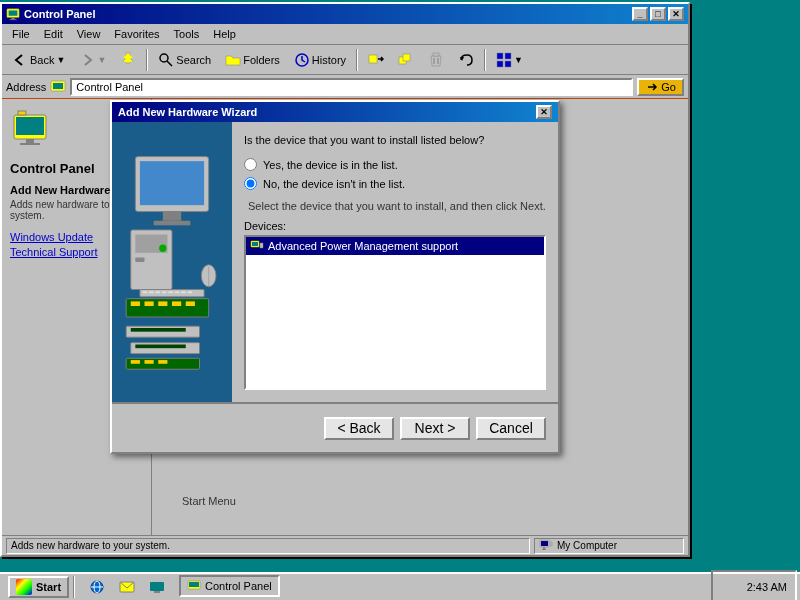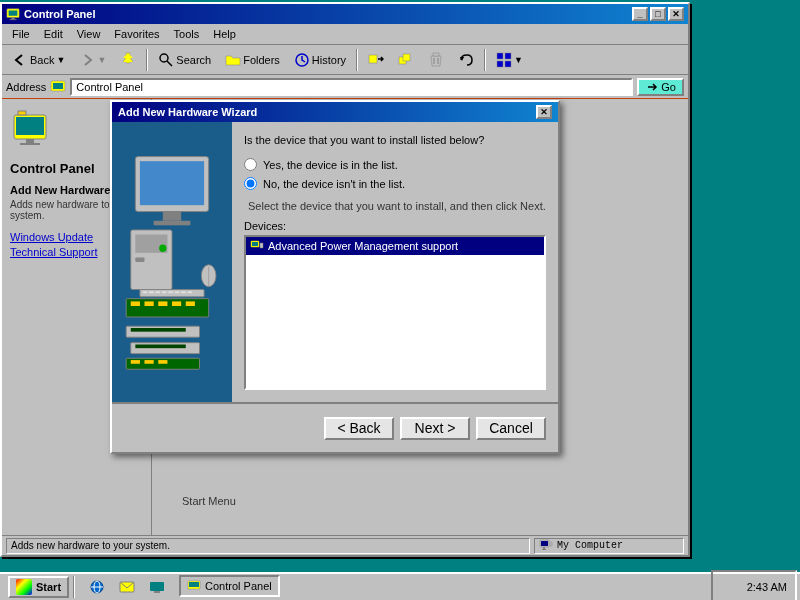--- a/index.html
+++ b/index.html
@@ -219,21 +219,21 @@
       border-color: #808080 #ffffff #ffffff #808080;
       padding: 1px 4px;
       font-size: 11px;
       height: 18px;
     }
     .address-go {
       display: flex;
       align-items: center;
       gap: 2px;
       padding: 1px 6px;
-      background: #5eead4;
+      background: #eab308;
       border: 2px solid;
       border-color: #ffffff #808080 #808080 #ffffff;
       font-size: 11px;
       cursor: pointer;
       height: 18px;
     }
 
     
     .window-content {
       flex: 1;
@@ -327,21 +327,20 @@
       width: 150px;
       font-size: 10px;
       border: 1px solid;
       border-color: #808080 #ffffff #ffffff #808080;
       padding: 1px 4px;
       height: 16px;
       display: flex;
       align-items: center;
       gap: 4px;
       margin-left: 4px;
-      font-family: Liberation Mono, monospace;
     }
 
     
     .wizard-overlay {
       position: absolute;
       top: 100px;
       left: 110px;
       width: 450px;
       background: #c0c0c0;
       border: 2px solid;

